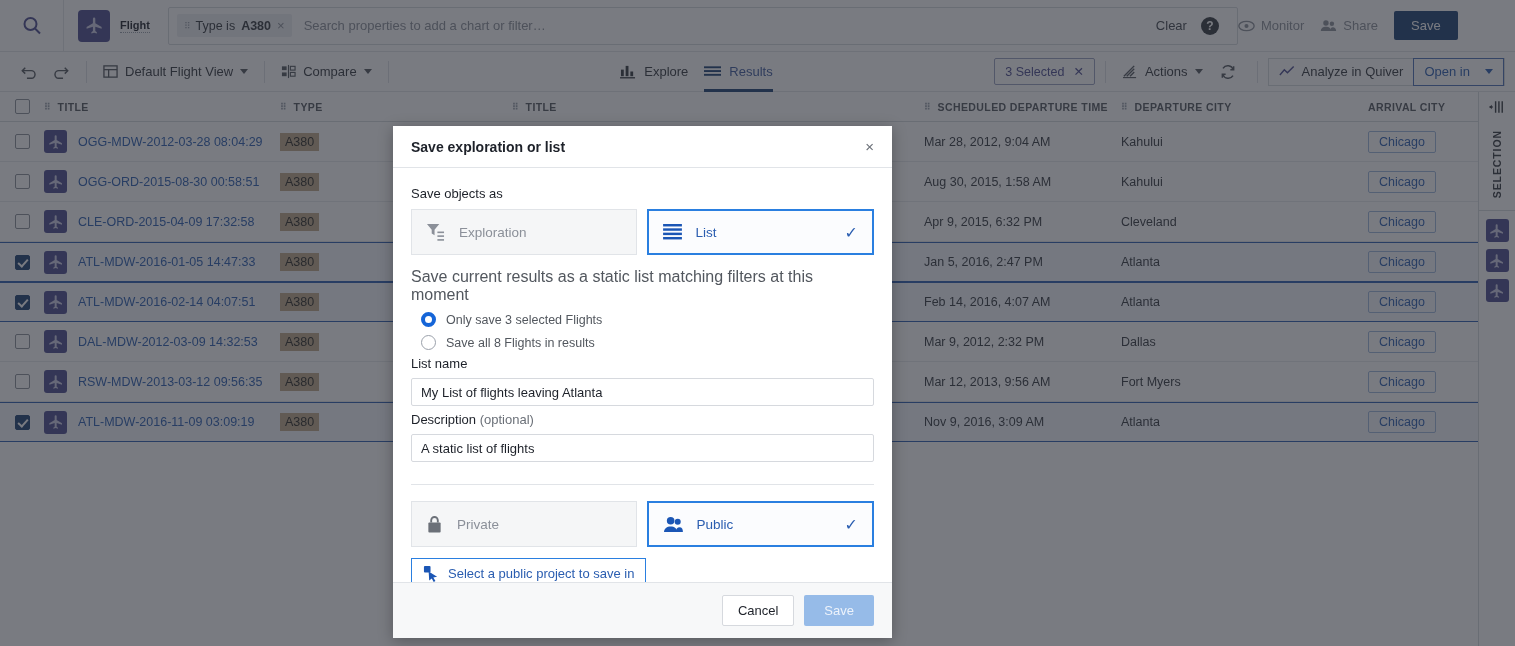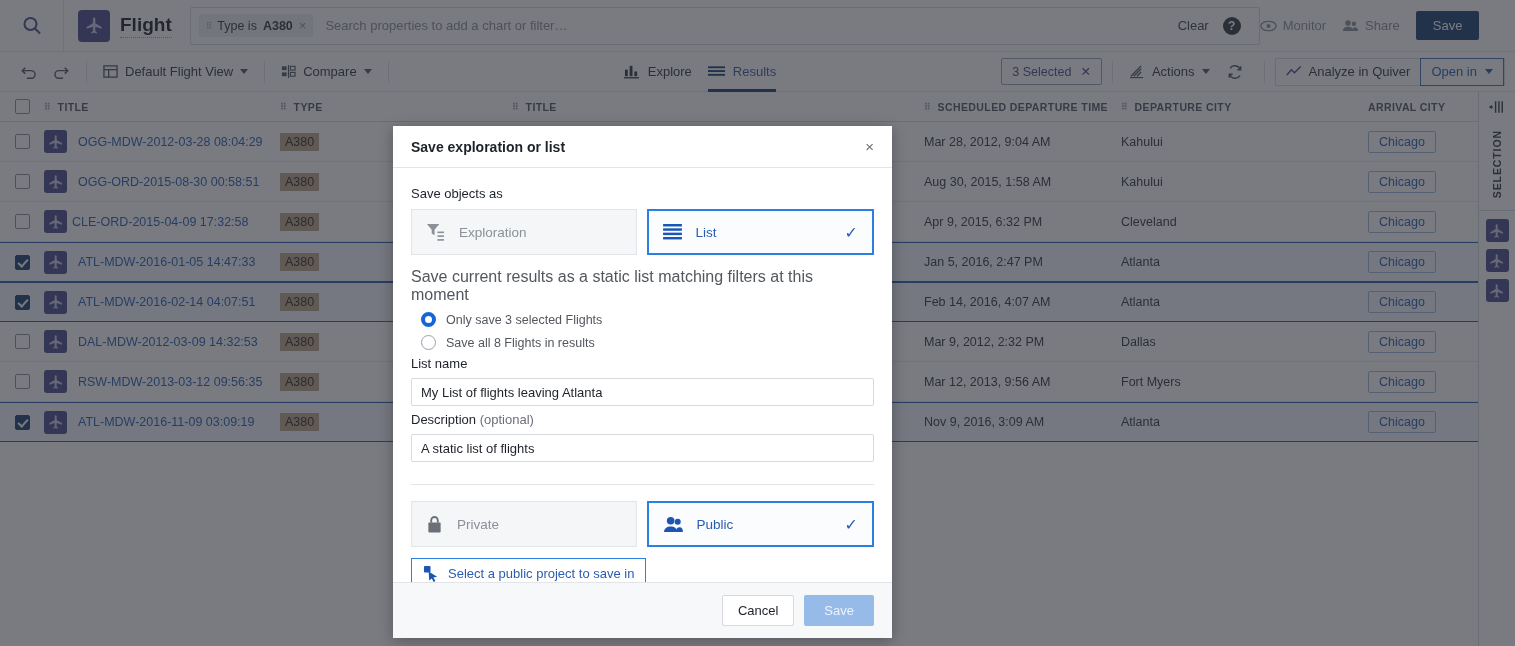--- a/index.html
+++ b/index.html
@@ -22,21 +22,21 @@
   }
   .search-btn {
     width: 64px; height: 52px; display: flex; align-items: center; justify-content: center;
     border-right: 1px solid #e1e4e8;
   }
   .app-badge {
     margin-left: 14px; width: 32px; height: 32px; border-radius: 4px;
     background: #4b4b8f; display: flex; align-items: center; justify-content: center;
   }
   .app-name {
-    margin-left: 10px; font-size: 19px; font-weight: bold; color: #1d2129;
+    margin-left: 10px; font-size: 11px; font-weight: bold; color: #1d2129;
     border-bottom: 1px dotted #9aa0aa; padding-bottom: 1px;
   }
   .filterbar {
     margin-left: 18px; flex: 1; height: 38px; border: 1px solid #d6d9de; border-radius: 2px;
     display: flex; align-items: center; background: #fff; max-width: 1070px;
   }
   .chip {
     display: flex; align-items: center; gap: 6px; margin-left: 8px;
     background: #eceef1; border-radius: 2px; padding: 4px 7px; font-size: 12.5px; color: #33373d;
   }
@@ -68,21 +68,21 @@
   .tabs { display: flex; align-items: center; gap: 16px; margin-left: auto; margin-right: auto; height: 40px; }
   .tab { display: flex; align-items: center; gap: 8px; height: 40px; color: #33373d; }
   .tab.active { color: #3d5a9e; box-shadow: inset 0 -3px 0 #1b3f72; }
   .t2-right { display: flex; align-items: center; gap: 0; padding-right: 10px; }
   .sel-pill {
     border: 1px solid #9aa0c0; border-radius: 2px; color: #4b4b8f; font-size: 12.5px;
     padding: 5px 10px; display: flex; align-items: center; gap: 9px;
   }
   .quiver-box { border: 1px solid #d6d9de; display: flex; align-items: center; height: 28px; }
   .quiver-a { display: flex; align-items: center; gap: 7px; padding: 0 10px; font-size: 13px; color: #33373d; }
-  .quiver-b { display: flex; align-items: center; gap: 8px; padding: 0 10px; height: 28px; border-left: 1px solid #4a6fb5; color: #2a5db0; font-size: 13px; border: 1px solid #4a6fb5; }
+  .quiver-b { display: flex; align-items: center; gap: 15px; padding: 0 10px; height: 28px; border-left: 1px solid #4a6fb5; color: #2a5db0; font-size: 13px; border: 1px solid #4a6fb5; }
 
   
   .table-wrap { position: relative; background: #fff; height: 554px; }
   .thead {
     display: flex; align-items: center; height: 30px; background: #fff;
     border-bottom: 1px solid #d6d9de; font-size: 10.5px; font-weight: bold;
     letter-spacing: 0.4px; color: #52575e;
   }
   .th { display: flex; align-items: center; gap: 8px; height: 30px; flex: none; }
   .row {
@@ -412,21 +412,21 @@
             <div class="cell" style="width:247px;">Kahului</div>
             <div class="cell" style="width:110px;">
               <span class="city-chip">Chicago</span>
             </div>
             <div class="cell" style="width:37px;border-left:1px solid #e8eaed;height:40px;"></div>
           </div>
           <div class="row">
             <div class="cell" style="width:44px;padding-left:15px;">
               <span class="cb"></span>
             </div>
-            <div class="cell" style="width:236px;gap:5px;">
+            <div class="cell" style="width:236px;gap:11px;">
               <span class="plane-sq">
                 <svg width="16" height="16" viewBox="0 0 24 24" fill="#cdcde6">
                   <path d="M21 16v-2l-8-5V3.5A1.5 1.5 0 0 0 11.5 2 1.5 1.5 0 0 0 10 3.5V9l-8 5v2l8-2.5V19l-2 1.5V22l3.5-1 3.5 1v-1.5L13 19v-5.5z"></path>
                 </svg>
               </span>
               <span class="link">CLE-ORD-2015-04-09 17:32:58</span>
             </div>
             <div class="cell" style="width:232px;">
               <span class="type-chip">A380</span>
             </div>

